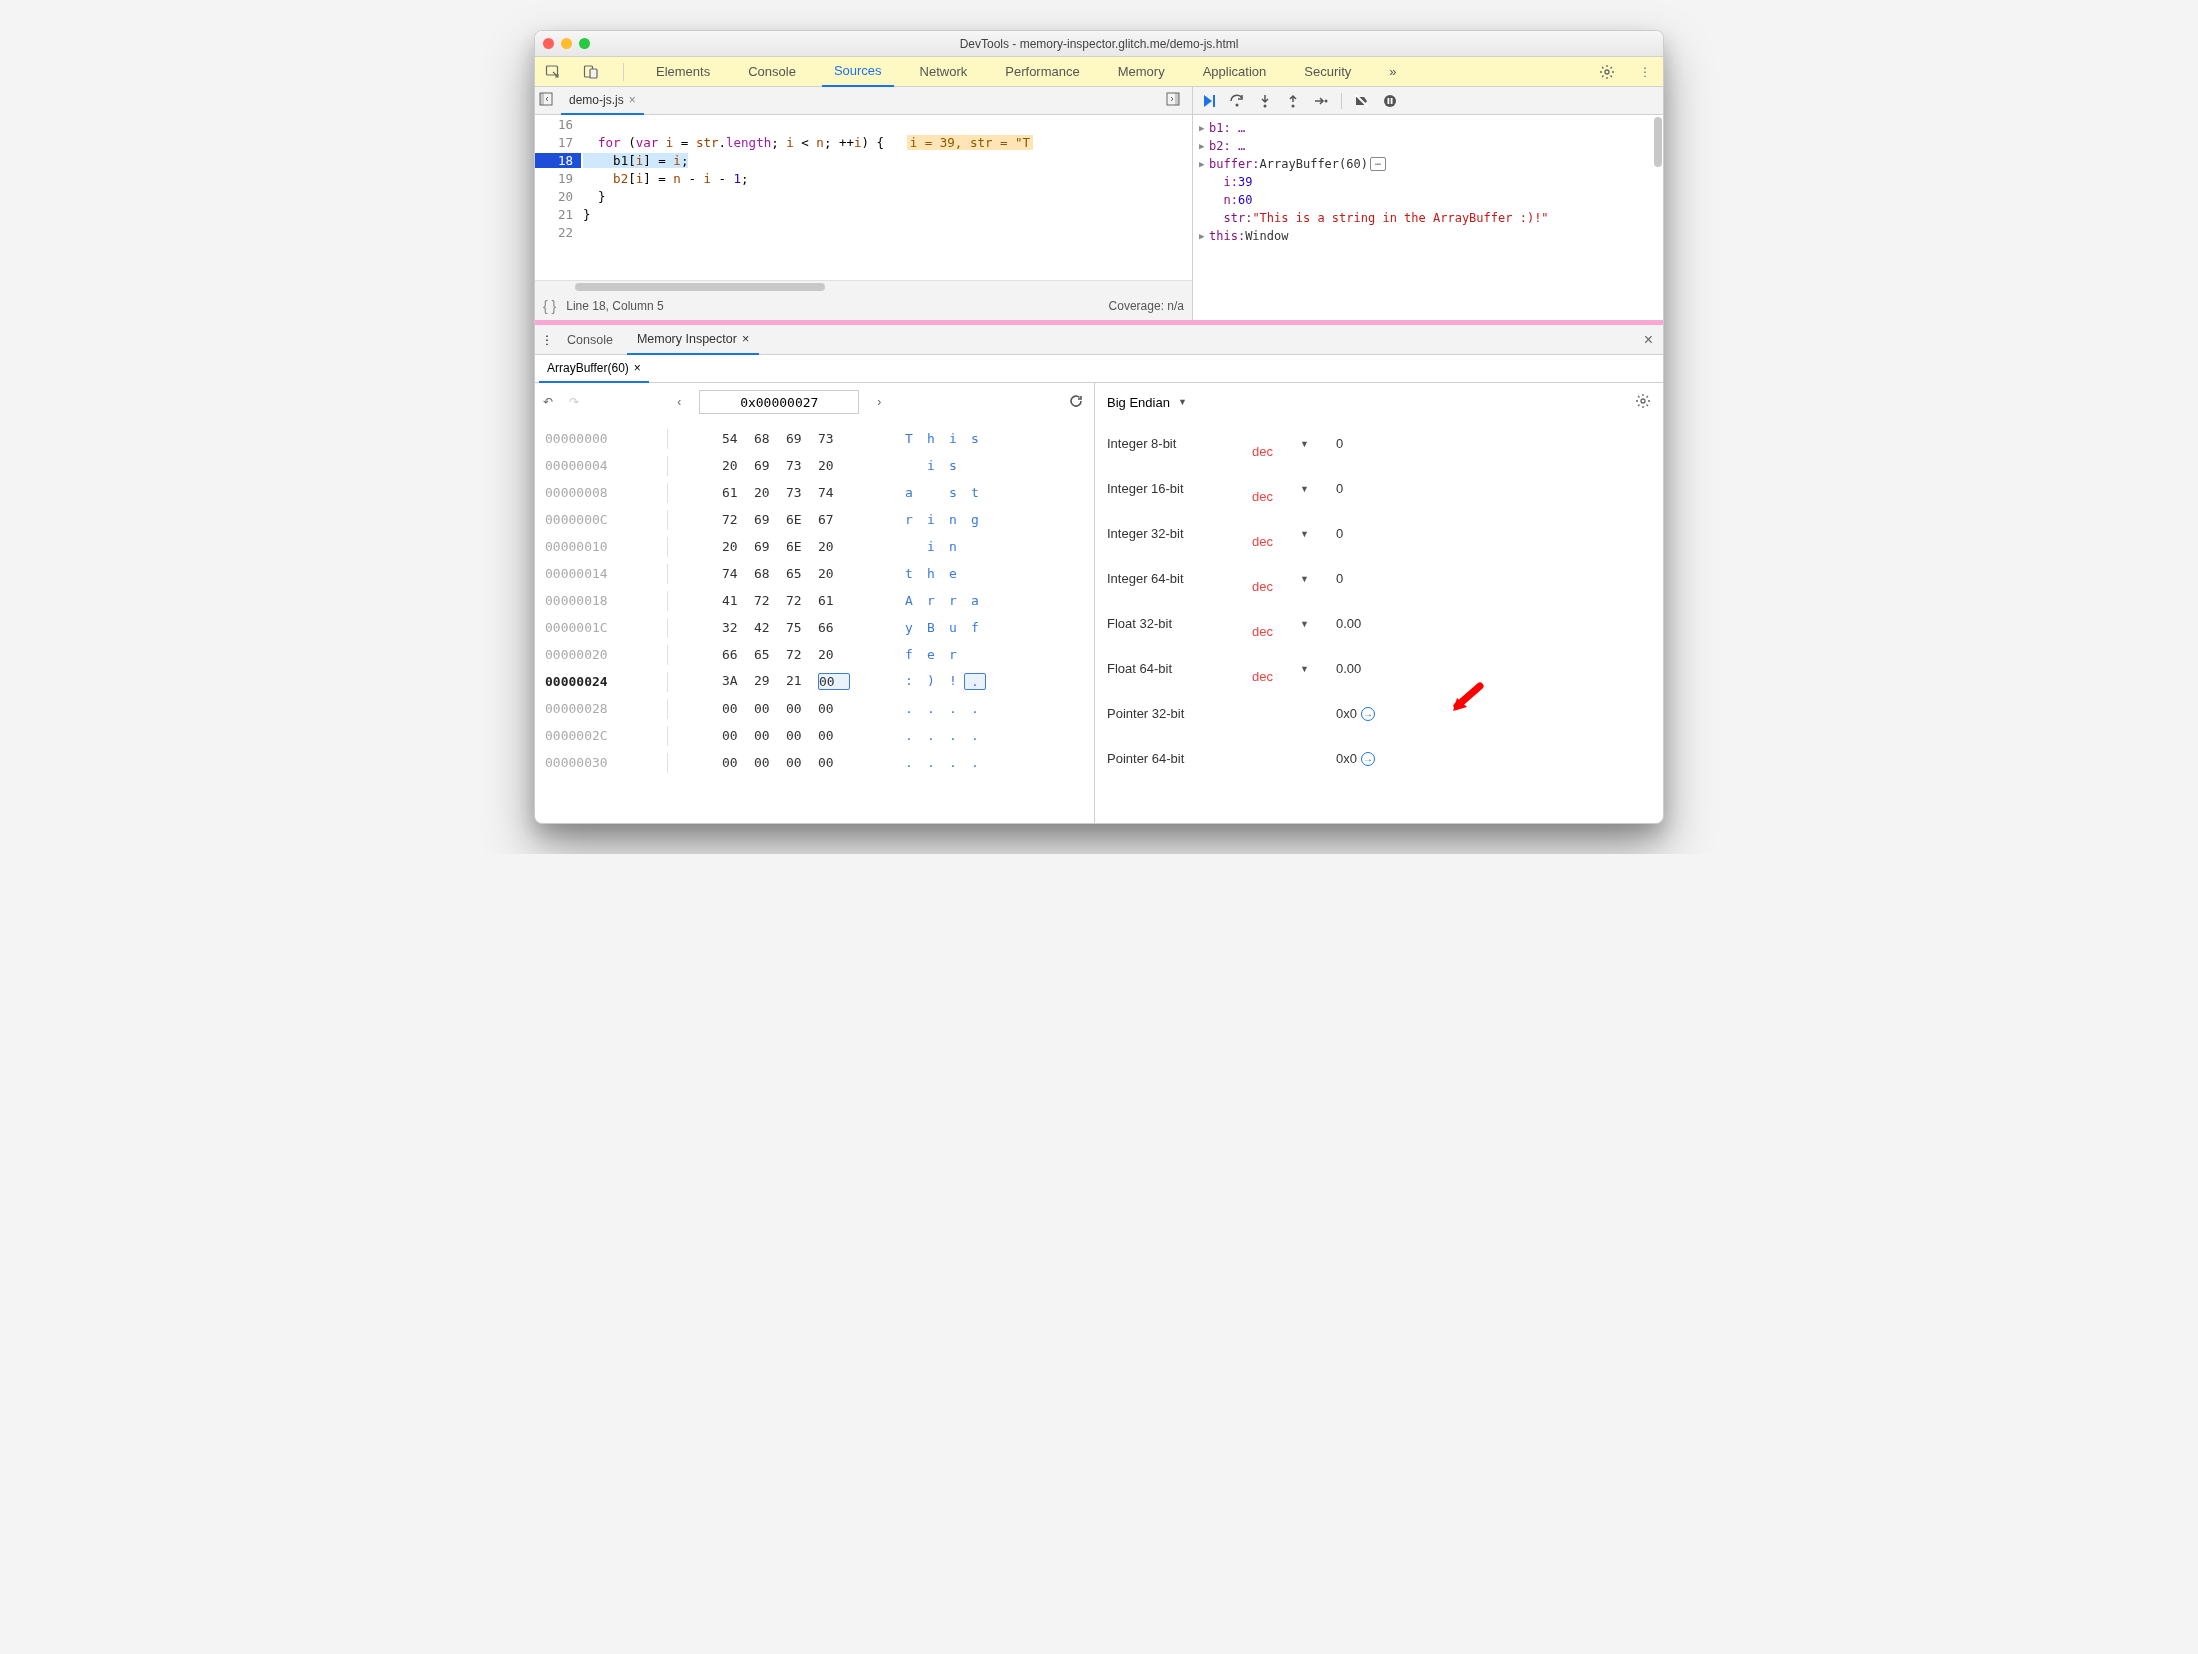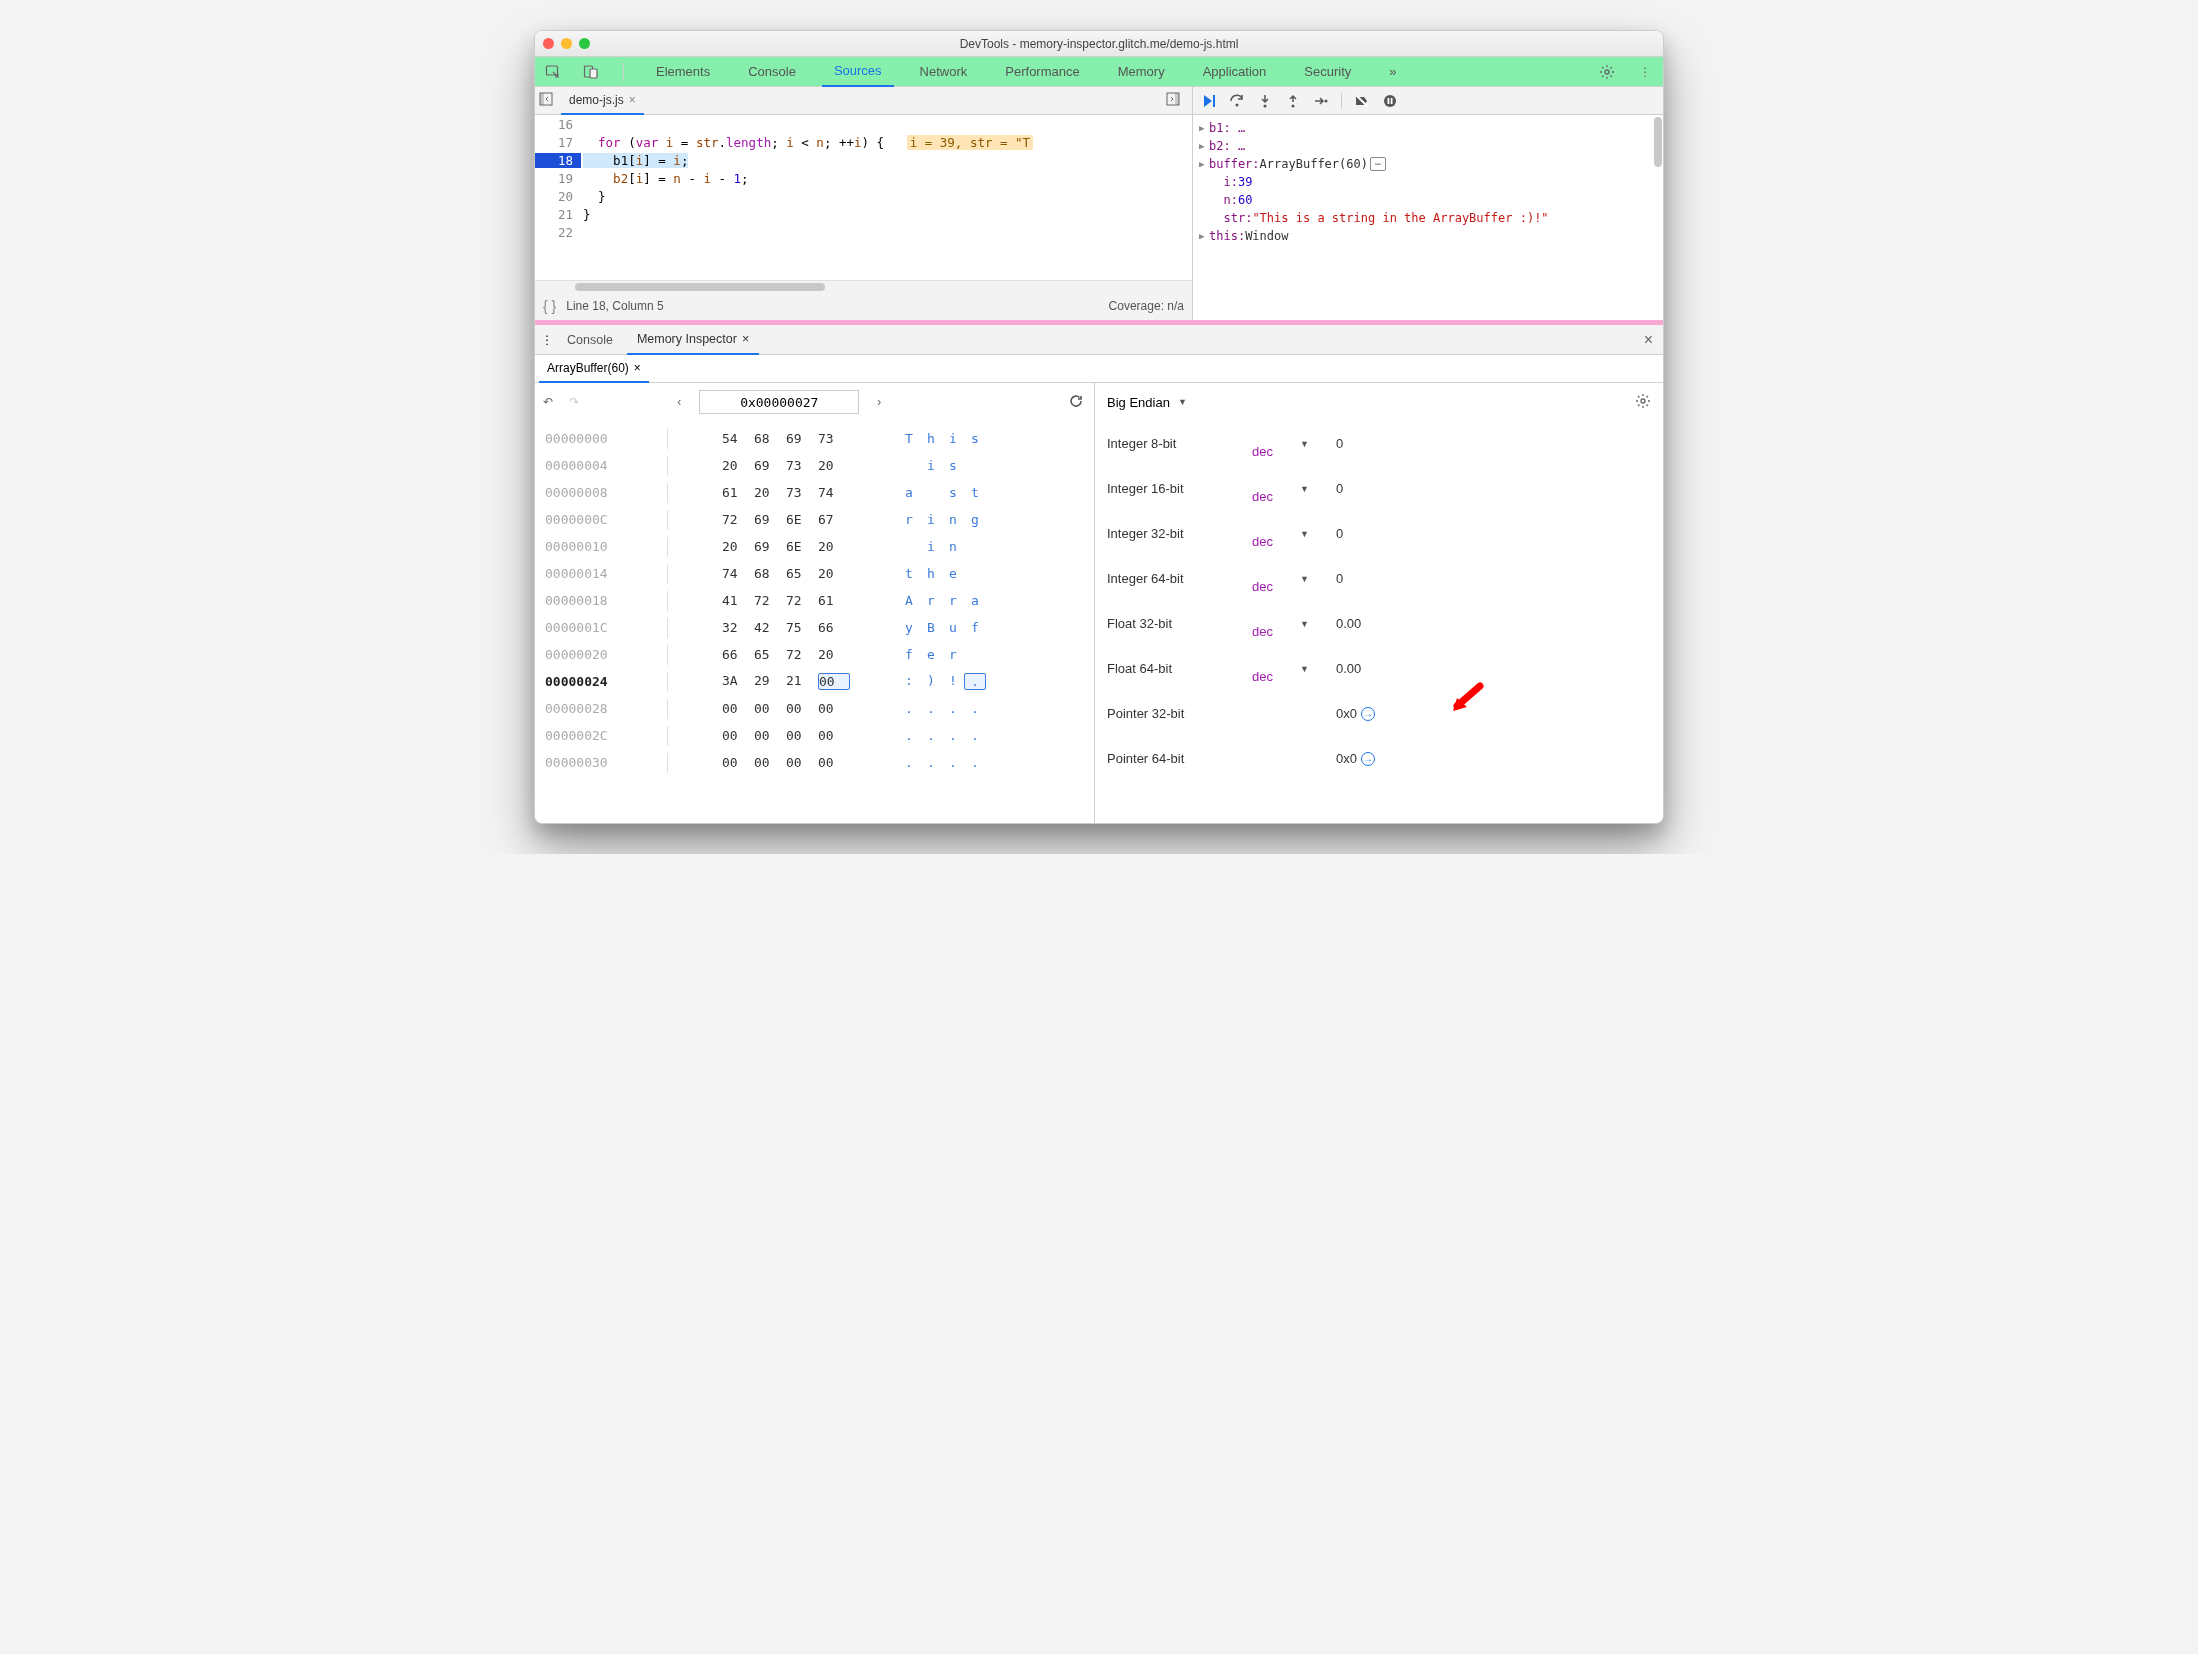--- a/index.html
+++ b/index.html
@@ -26,21 +26,21 @@
     padding: 0 8px;
     border-bottom: 1px solid #d0d0d0;
     position: relative;
   }
   .traffic { display:flex; gap:7px; }
   .dot { width:11px;height:11px;border-radius:50%; }
   .red{background:#ff5f57;} .yellow{background:#febc2e;} .green{background:#28c840;}
   .title { position:absolute; left:0; right:0; text-align:center; font-size:12px; color:#444;}
   .main-tabs {
     display:flex; align-items:center; height:30px;
-    border-bottom:1px solid #d0d0d0; background:#86efac; padding:0 6px;
+    border-bottom:1px solid #d0d0d0; background:#fef9c3; padding:0 6px;
     gap: 14px;
   }
   .main-tabs .icon-btn { width:24px; height:24px; display:flex;align-items:center;justify-content:center; color:#666;}
   .main-tabs .sep { width:1px; height:18px; background:#d0d0d0; margin:0 6px;}
   .main-tab { padding:0 12px; height:30px; display:flex;align-items:center; font-size:13px; color:#555; cursor:pointer;}
   .main-tab.active { color:#1a73e8; border-bottom:2px solid #1a73e8;}
   .spacer{flex:1;}
   .workspace { display:flex; height:238px; border-bottom:5px solid #f9a8d4;}
   .source-pane { flex:1; display:flex; flex-direction:column; border-right:1px solid #d0d0d0; min-width:0;}
   .src-tabs { display:flex; align-items:center; height:28px; border-bottom:1px solid #d0d0d0; background:#f3f3f3; padding:0 4px;}
@@ -93,21 +93,21 @@
   .hex-byte{width:32px; color:#333;}
   .hex-ascii{display:flex; margin-left:8px;}
   .hex-ch{width:22px; text-align:center; color:#3b7bdb;}
   .hex-sel{border:1px solid #3b7bdb; background:#eaf2fd; border-radius:2px;}
   .val-pane{flex:1; padding:0;}
   .val-header{height:38px; display:flex;align-items:center; padding:0 12px; gap:8px; font-size:13px;}
   .val-header .caret{font-size:9px; color:#555;}
   .val-header .gear{margin-left:auto; color:#666;}
   .val-row{display:flex; align-items:center; height:45px; padding:0 12px; font-size:13px; color:#333;}
   .val-label{width:145px;}
-  .val-mode{width:48px; color:#a21caf;margin-top:16px;}
+  .val-mode{width:48px; color:#ef4444;margin-top:16px;}
   .val-caret{width:36px; color:#555; font-size:9px;}
   .val-v{color:#333; display:flex; align-items:center; gap:4px;}
   .jump-icon{color:#1a73e8; width:14px;height:14px; border:1.5px solid #1a73e8; border-radius:50%; display:flex;align-items:center;justify-content:center; font-size:10px;}
   .arrow-annot{position:relative;}
   .arrow-annot svg{position:absolute; left:350px; top:-10px;}
   .tiny-icon{width:16px;height:14px; border:1px solid #888; border-radius:2px; display:inline-flex;align-items:center;justify-content:center; font-size:9px; color:#666; vertical-align:middle; margin-left:2px;}
 </style>
 </head>
 <body>
 

